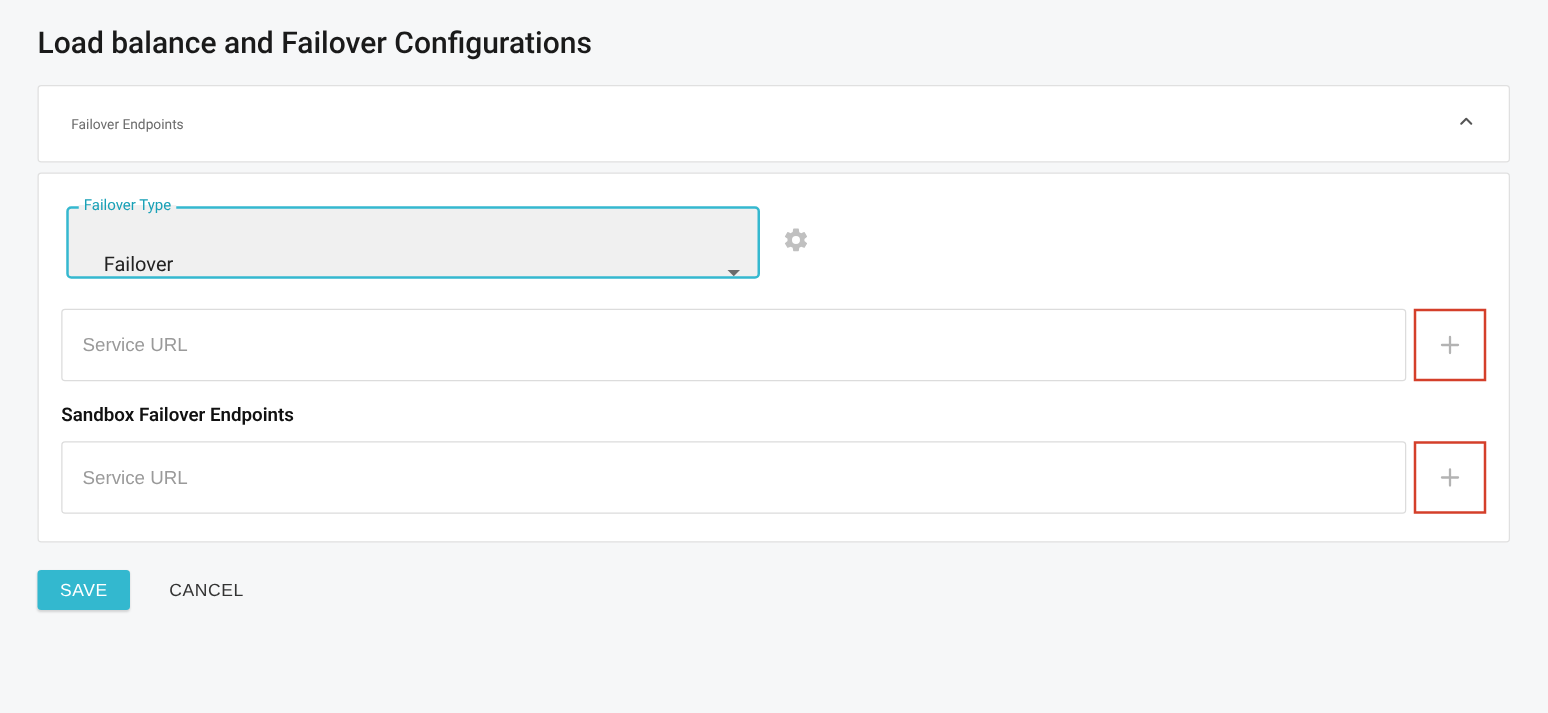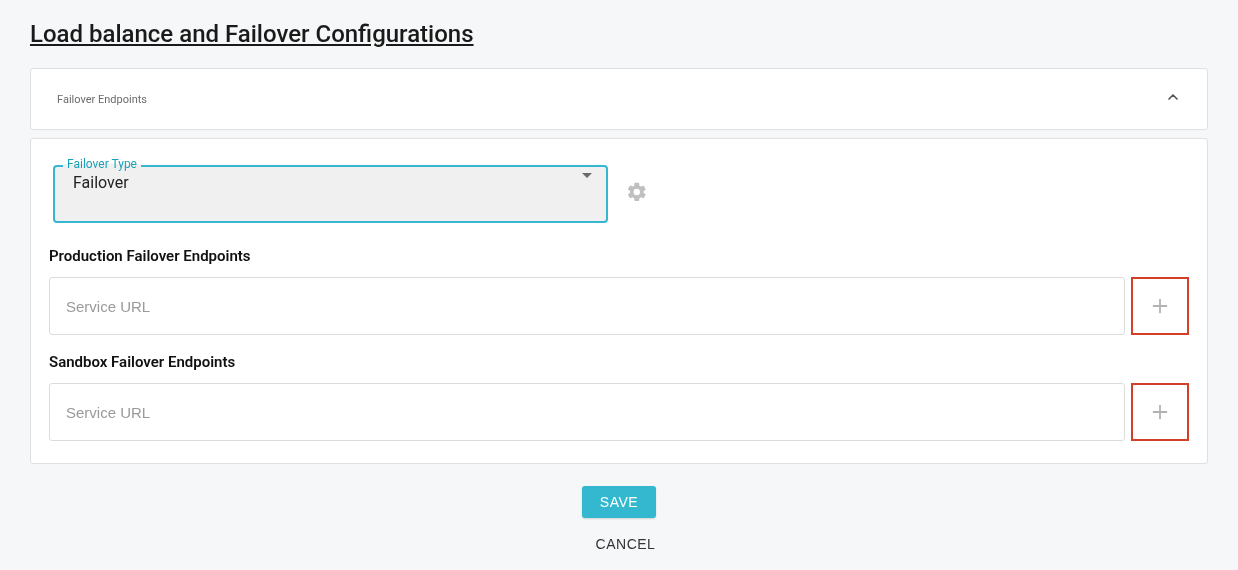--- a/index.html
+++ b/index.html
@@ -8,21 +8,20 @@
     background: #f6f7f8;
     width: 1238px;
     height: 570px;
     padding: 20px 30px;
   }
   .page-title {
     font-size: 24px;
     font-weight: 500;
     color: #1a1a1a;
     margin-bottom: 20px;
-    text-decoration: underline;
   }
   .card {
     background: #fff;
     border: 1px solid #e0e0e0;
     border-radius: 3px;
     margin-bottom: 8px;
   }
   .acc-header {
     display: flex;
     align-items: center;
@@ -63,23 +62,23 @@
     font-size: 12px;
     color: #19a1b7;
     z-index: 2;
   }
   .dropdown {
     width: 100%;
     height: 58px;
     background: #f0f0f0;
     border: 2px solid #35b8cf;
     border-radius: 4px;
-    padding: 6px 14px 0 18px;
-    display: flex;
-    align-items: flex-start;
+    padding: 6px 14px 0 28px;
+    display: flex;
+    align-items: flex-end;
     justify-content: space-between;
     cursor: pointer;
   }
   .dropdown-value {
     font-size: 16px;
     color: #222;
   }
   .triangle-down {
     width: 0; height: 0;
     border-left: 5px solid transparent;
@@ -122,21 +121,20 @@
     align-items: center;
     justify-content: center;
     color: #b3b3b3;
     cursor: pointer;
   }
   .actions {
     display: flex;
     align-items: center;
     gap: 18px;
     margin-top: 22px;
-    flex-direction: column;
   }
   .btn-save {
     background: #33b8cf;
     color: #fff;
     border: none;
     border-radius: 3px;
     padding: 8px 18px;
     font-size: 14px;
     letter-spacing: 0.5px;
     cursor: pointer;
@@ -178,21 +176,20 @@
         <span class="triangle-down"></span>
       </div>
     </div>
     <span class="gear">
       <svg width="22" height="22" viewBox="0 0 24 24" fill="currentColor">
           <path d="M19.14,12.94a7.14,7.14,0,0,0,.05-.94,7.14,7.14,0,0,0-.05-.94l2.11-1.65a.5.5,0,0,0,.12-.64l-2-3.46a.5.5,0,0,0-.61-.22l-2.49,1a7,7,0,0,0-1.63-.94l-.38-2.65A.5.5,0,0,0,13.77,2H9.77a.5.5,0,0,0-.49.42L8.9,5.07a7,7,0,0,0-1.63.94l-2.49-1a.5.5,0,0,0-.61.22l-2,3.46a.5.5,0,0,0,.12.64L4.4,11a7.14,7.14,0,0,0-.05.94,7.14,7.14,0,0,0,.05.94L2.29,14.53a.5.5,0,0,0-.12.64l2,3.46a.5.5,0,0,0,.61.22l2.49-1a7,7,0,0,0,1.63.94l.38,2.65a.5.5,0,0,0,.49.42h4a.5.5,0,0,0,.49-.42l.38-2.65a7,7,0,0,0,1.63-.94l2.49,1a.5.5,0,0,0,.61-.22l2-3.46a.5.5,0,0,0-.12-.64ZM11.77,15.5A3.5,3.5,0,1,1,15.27,12,3.5,3.5,0,0,1,11.77,15.5Z"></path>
         </svg>
     </span>
   </div>
 
-  <div class="section-label">Production Failover Endpoints</div>
   <div class="input-row">
     <input class="text-input" type="text" placeholder="Service URL" style="">
     <div class="plus-box">
       <svg width="22" height="22" viewBox="0 0 24 24" fill="none" stroke="currentColor" stroke-width="2" stroke-linecap="round">
           <line x1="12" y1="5" x2="12" y2="19"></line>
           <line x1="5" y1="12" x2="19" y2="12"></line>
         </svg>
     </div>
   </div>
 

